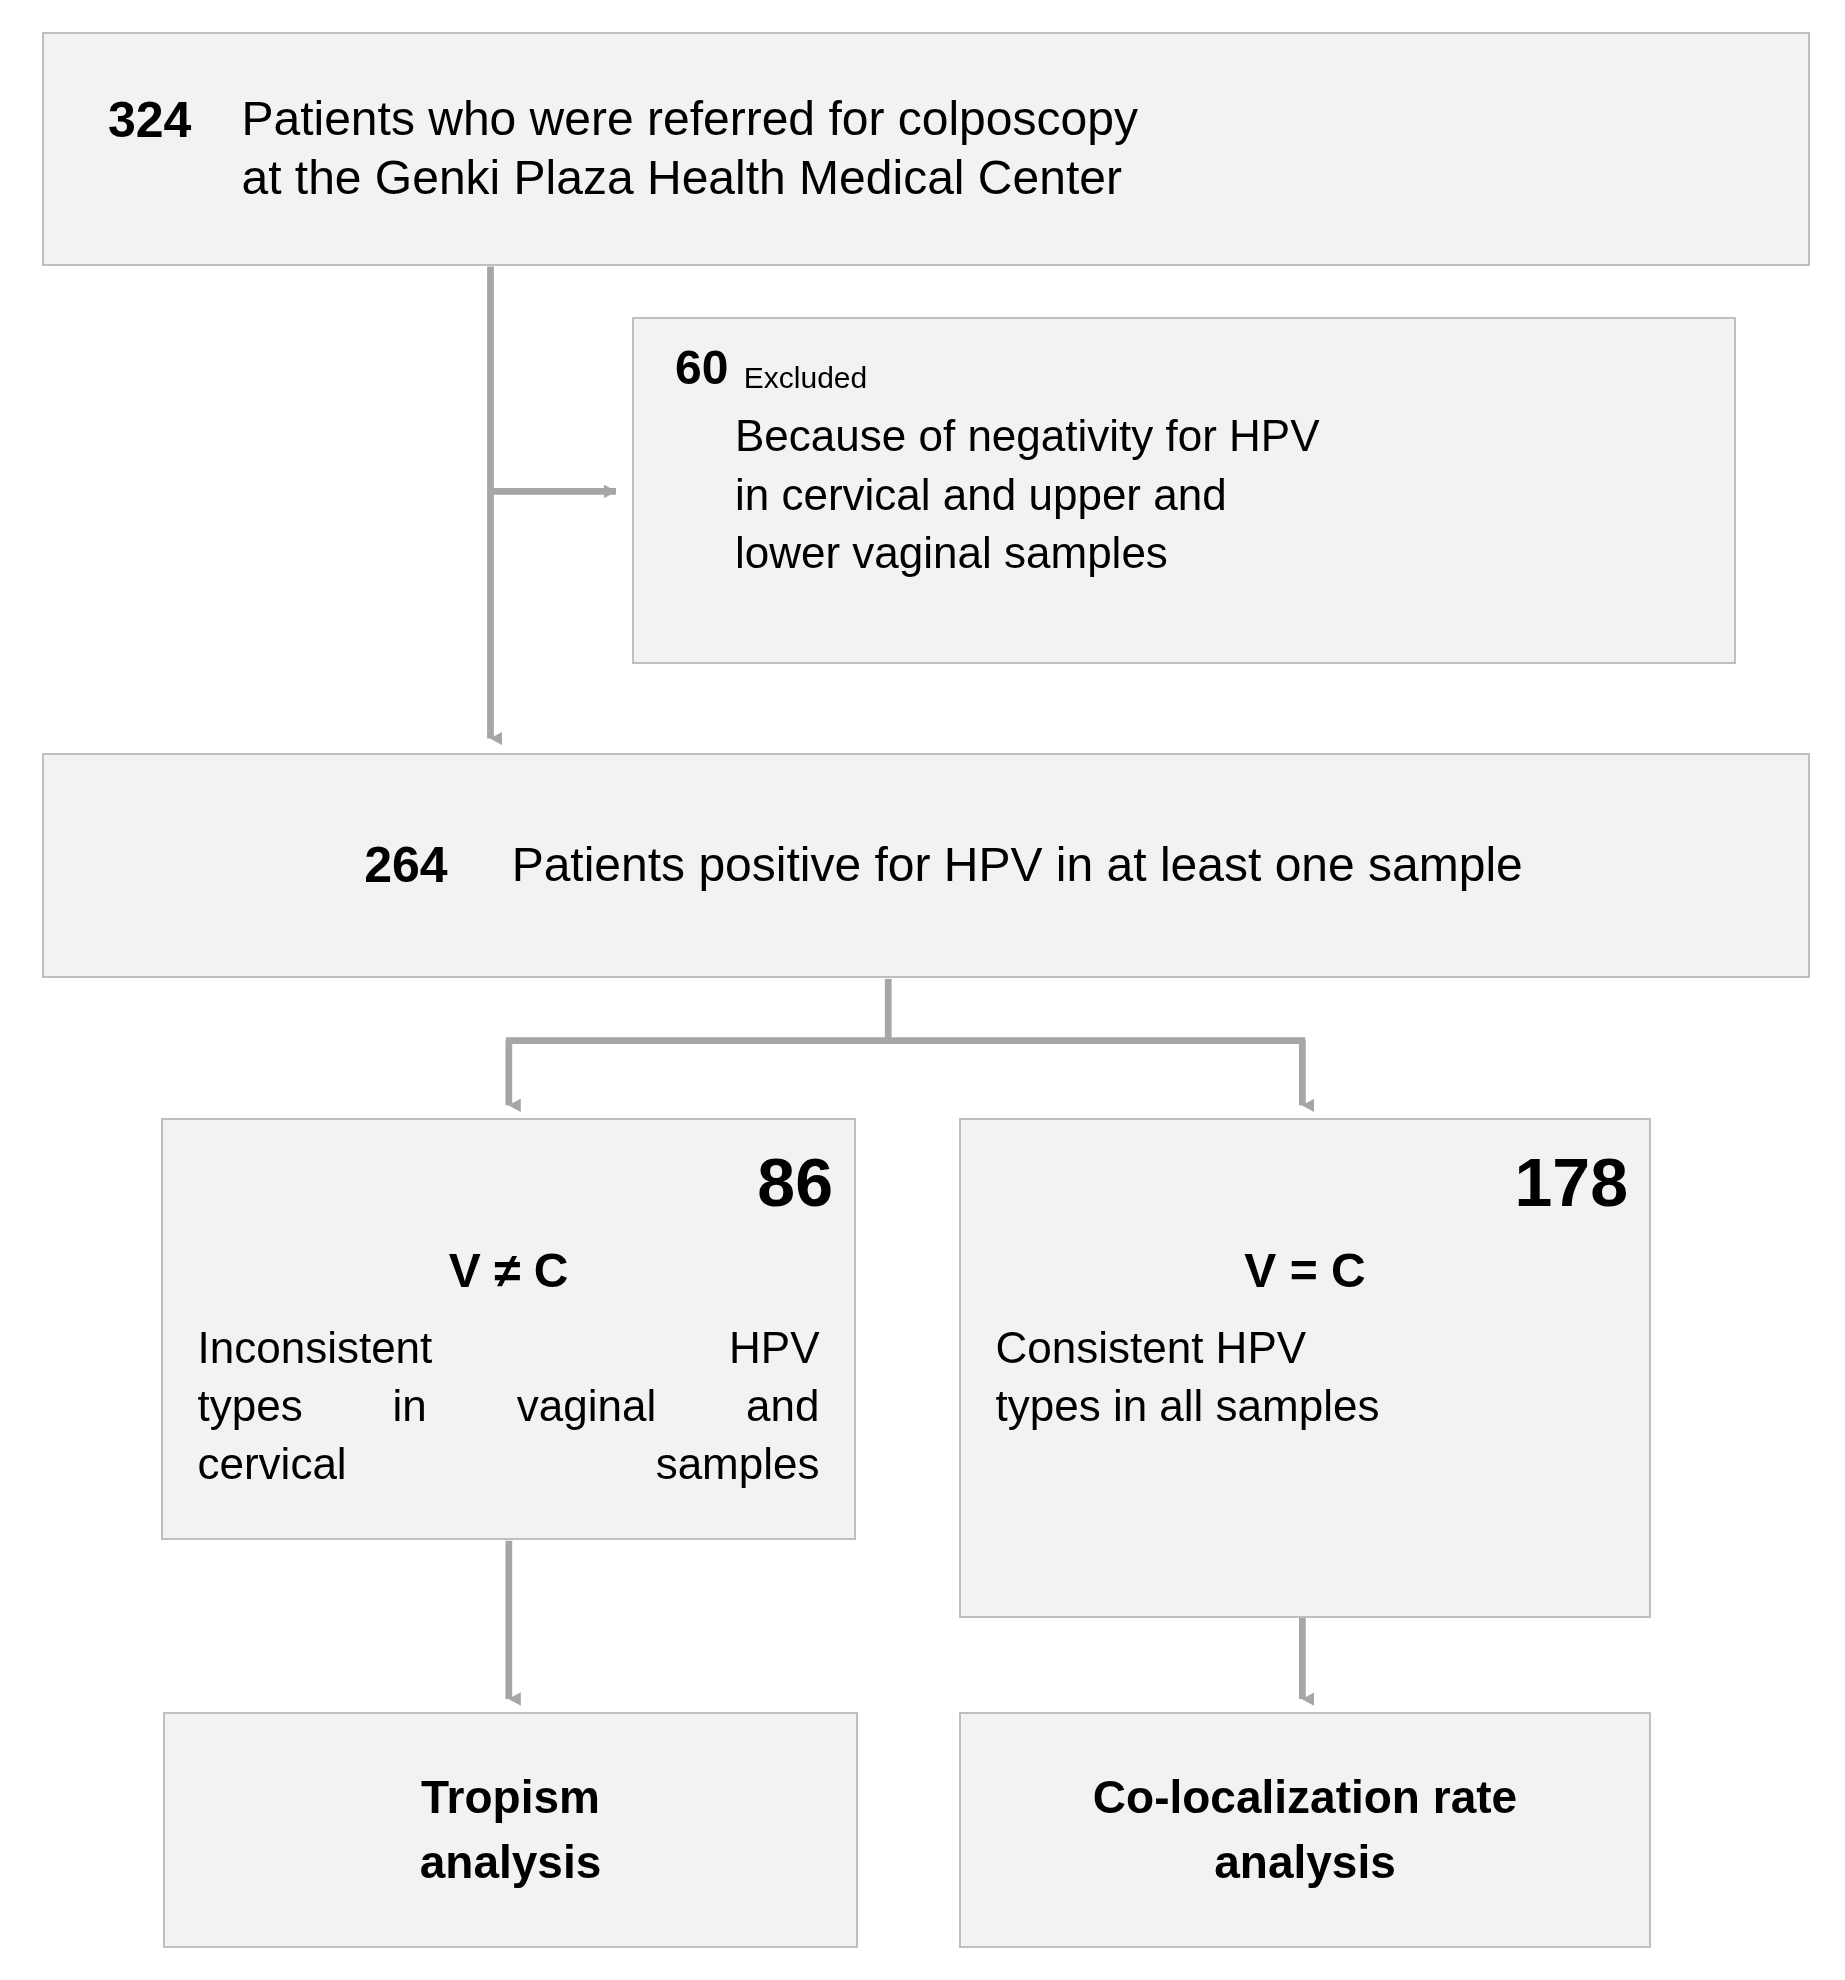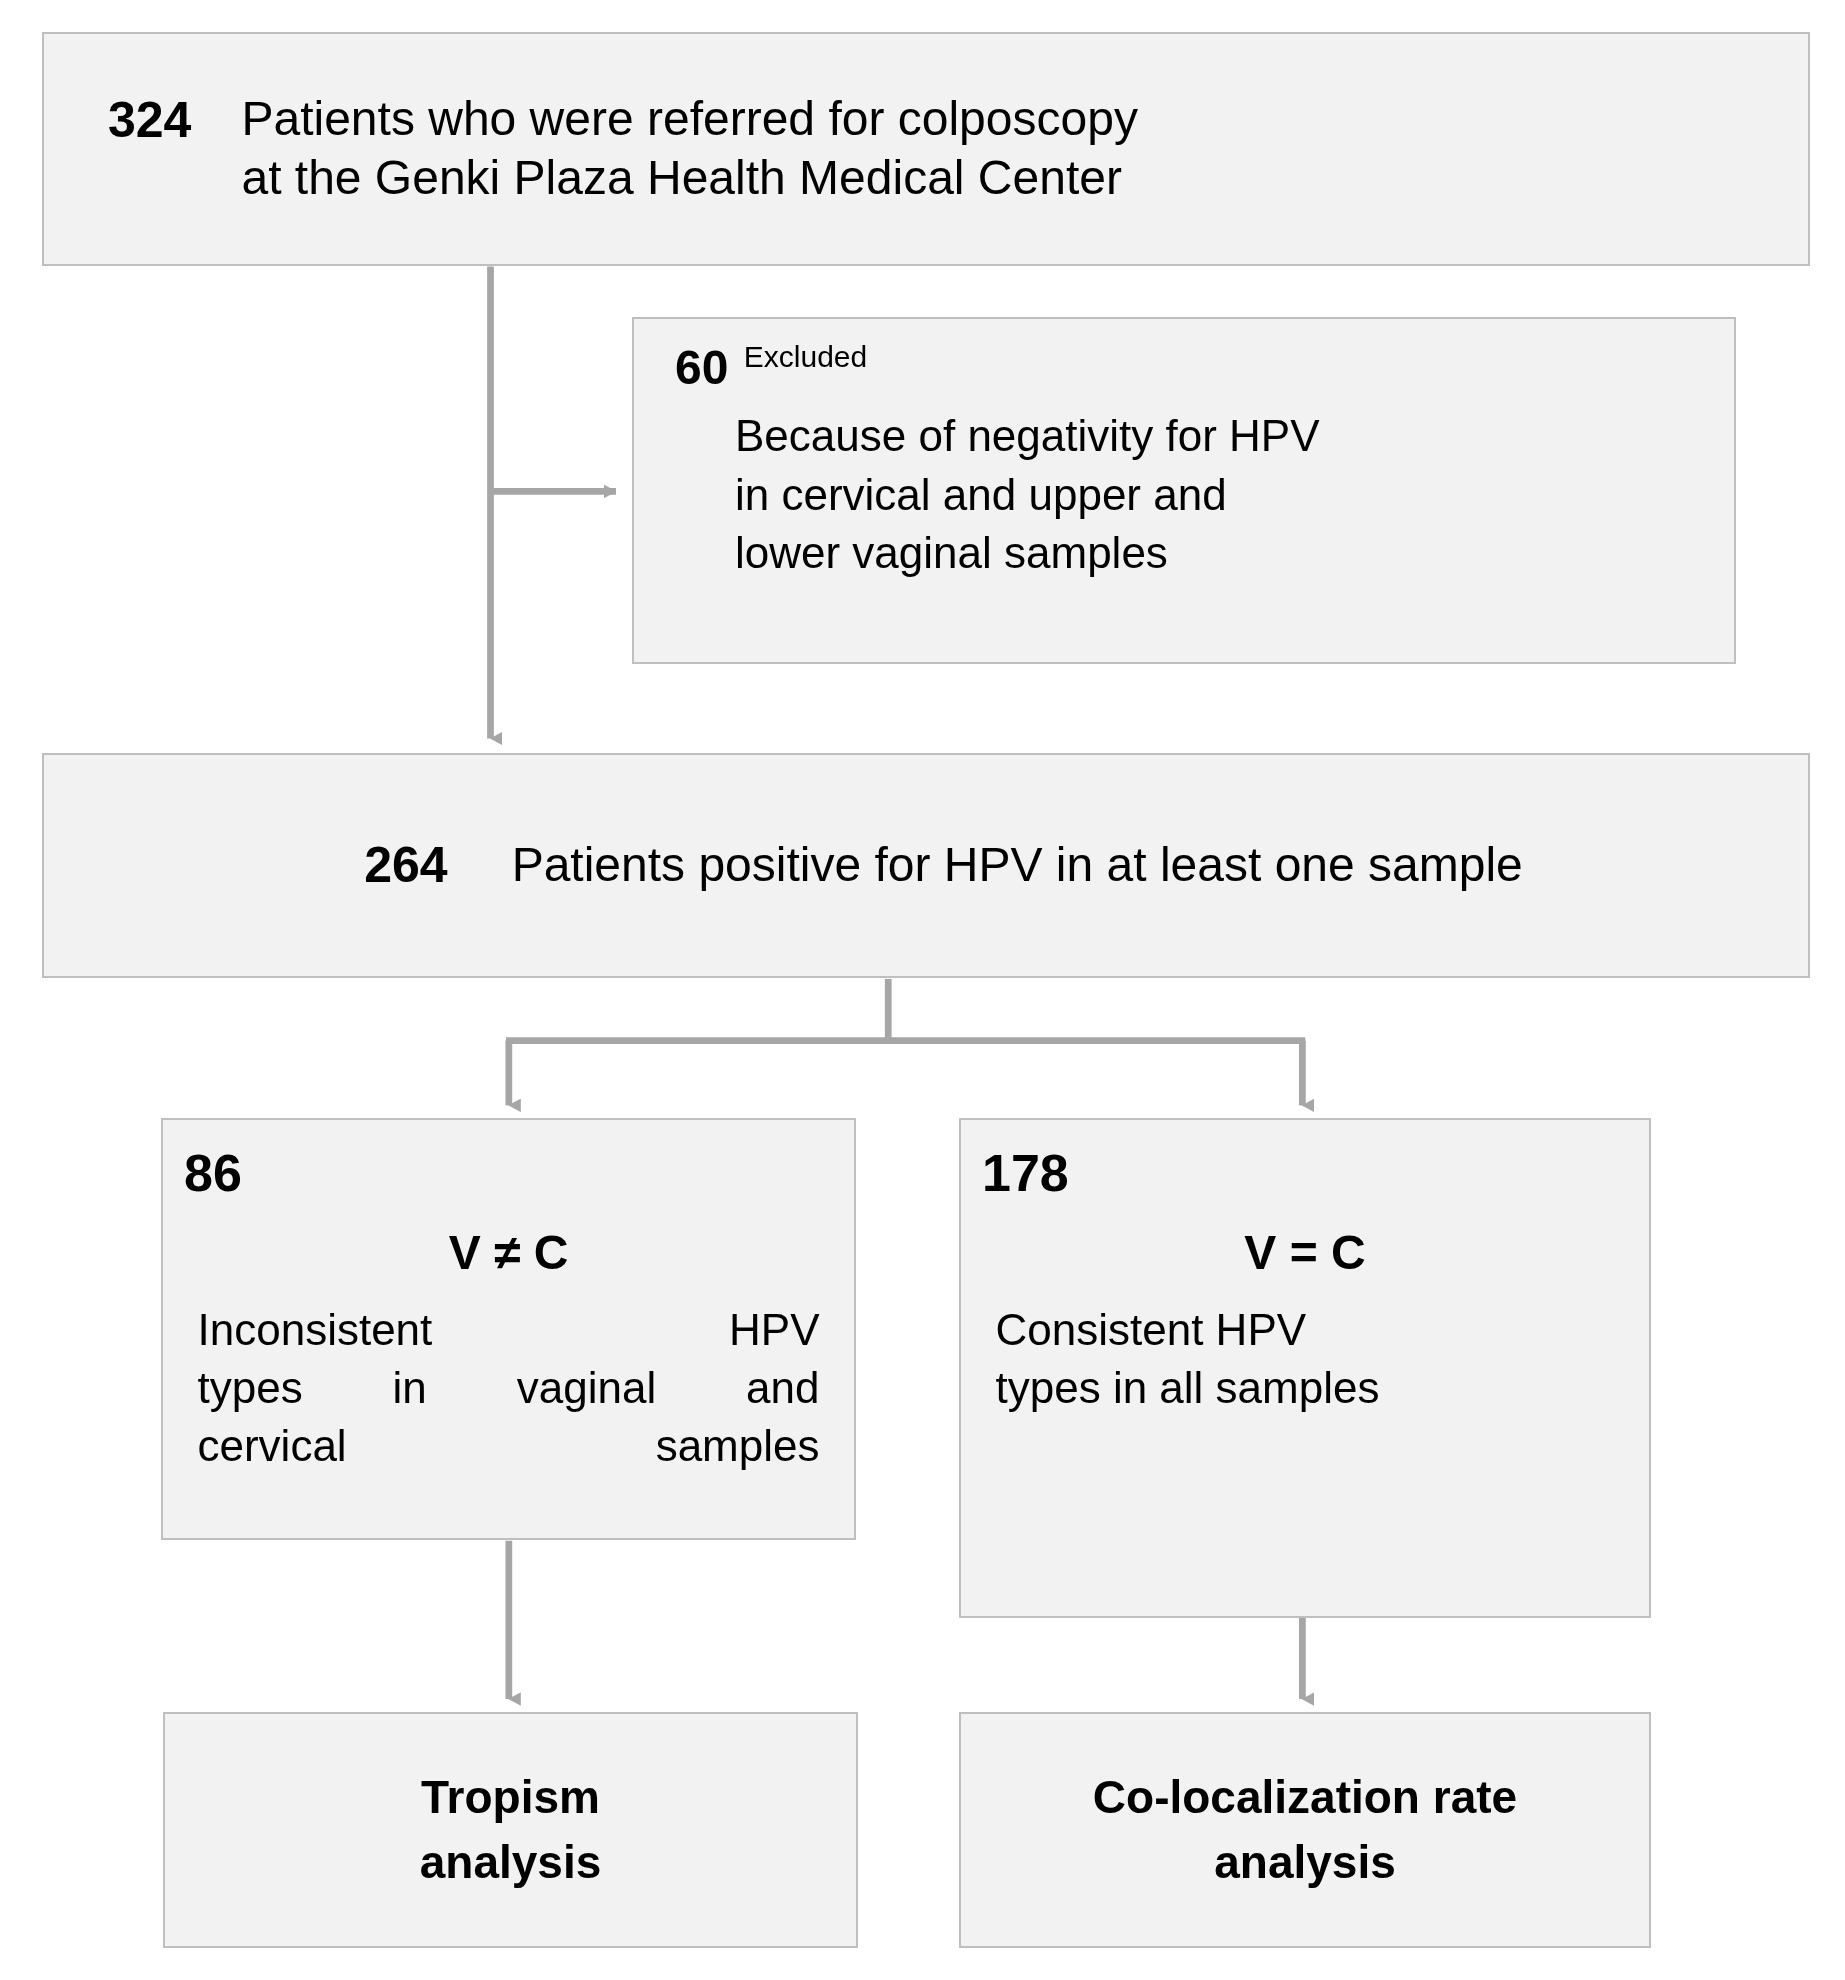--- a/index.html
+++ b/index.html
@@ -47,21 +47,21 @@
   .leadtext {
     font-size: 48px;
     line-height: 1.22;
   }
   #box-enrolled .bignum { margin-right: 50px; }
   #box-enrolled .leadtext { text-align: left; }
 
   
   #box-excluded { left: 632px; top: 317px; width: 1104px; height: 347px; }
   #box-excluded .box-inner { padding: 21px 17.4px 15.4px 41px; justify-content: flex-start; }
-  #box-excluded .head-line { display: flex; align-items: flex-start; }
+  #box-excluded .head-line { display: flex; align-items: flex-end; }
   #box-excluded .bignum { font-size: 48px; margin-right: 15.4px; line-height: 1.16; }
   #box-excluded .excl-label { font-size: 30px; line-height: 1.16; }
   #box-excluded .reason {
     font-size: 44px;
     line-height: 1.33;
     margin-left: 60px;
     margin-top: 11.6px;
   }
 
   
@@ -72,22 +72,22 @@
 
   
   #box-vnec { left: 161px; top: 1118px; width: 695px; height: 422px; }
   #box-veqc { left: 959px; top: 1118px; width: 692px; height: 500px; }
   .split-inner {
     padding: 25px 21px 13.5px 21px;
     justify-content: flex-start;
   }
   .split-count {
     font-weight: bold;
-    font-size: 52px;
-    text-align: left;
+    font-size: 68px;
+    text-align: right;
     line-height: 1.1;
   }
   .split-eq {
     font-weight: bold;
     font-size: 48px;
     text-align: center;
     line-height: 1.1;
     margin-top: 25px;
   }
   .split-desc {

